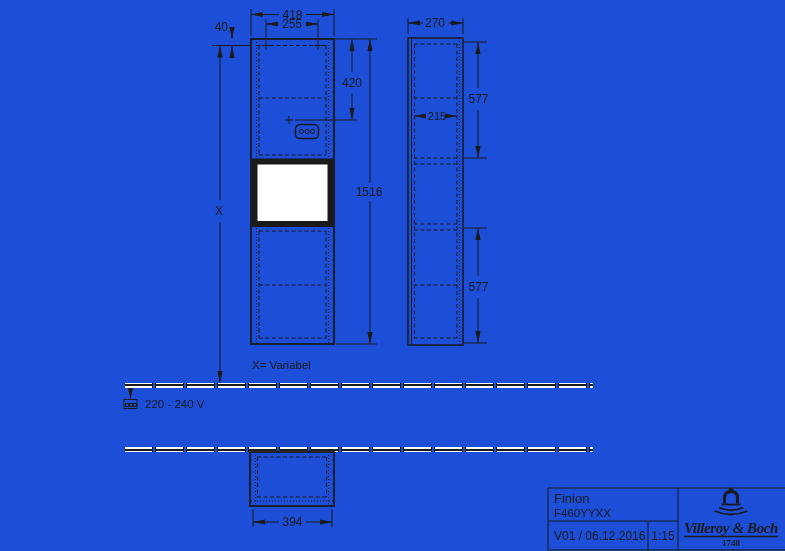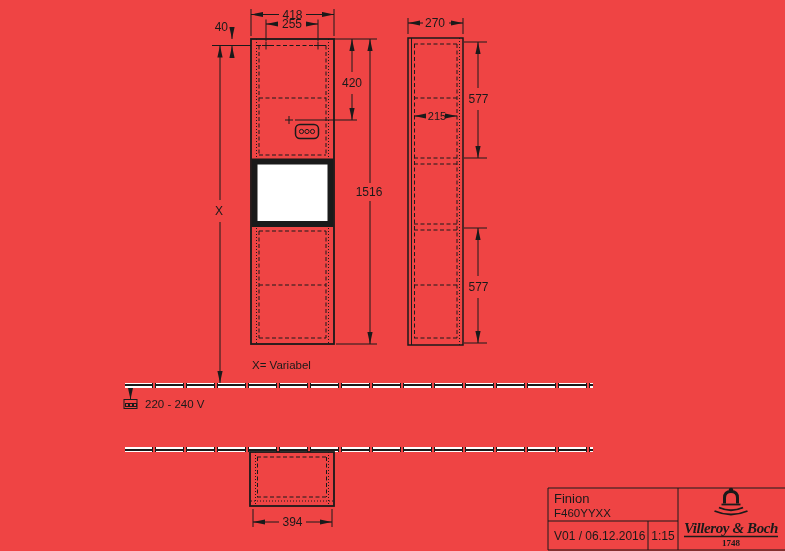--- a/index.html
+++ b/index.html
@@ -1,16 +1,16 @@
 <!DOCTYPE html>
 <html><head>
 <meta charset="utf-8">
 <style>
   html,body{margin:0;padding:0;background:#ffffff;}
-  .stage{position:relative;width:785px;height:551px;background:#ef4444;overflow:hidden;
+  .stage{position:relative;width:785px;height:551px;background:#1d4ed8;overflow:hidden;
          font-family:"Liberation Sans", sans-serif;text-align:right;}
   svg{position:absolute;left:0;top:0;}
   .s15{stroke:#1a1a1a;stroke-width:1.5;fill:none;}
   .s2{stroke:#1a1a1a;stroke-width:1.8;fill:none;}
   .s1{stroke:#1a1a1a;stroke-width:1;fill:none;}
   .dim{stroke:#1a1a1a;stroke-width:1;fill:none;}
   .dash{stroke:#1a1a1a;stroke-width:1;fill:none;stroke-dasharray:4 2.5;}
   .dot{stroke:#1a1a1a;stroke-width:1;fill:none;stroke-dasharray:1 2;}
   .thick{stroke:#1a1a1a;stroke-width:6;fill:#ffffff;}
   text{fill:#1a1a1a;font-family:"Liberation Sans", sans-serif;font-size:12px;}

